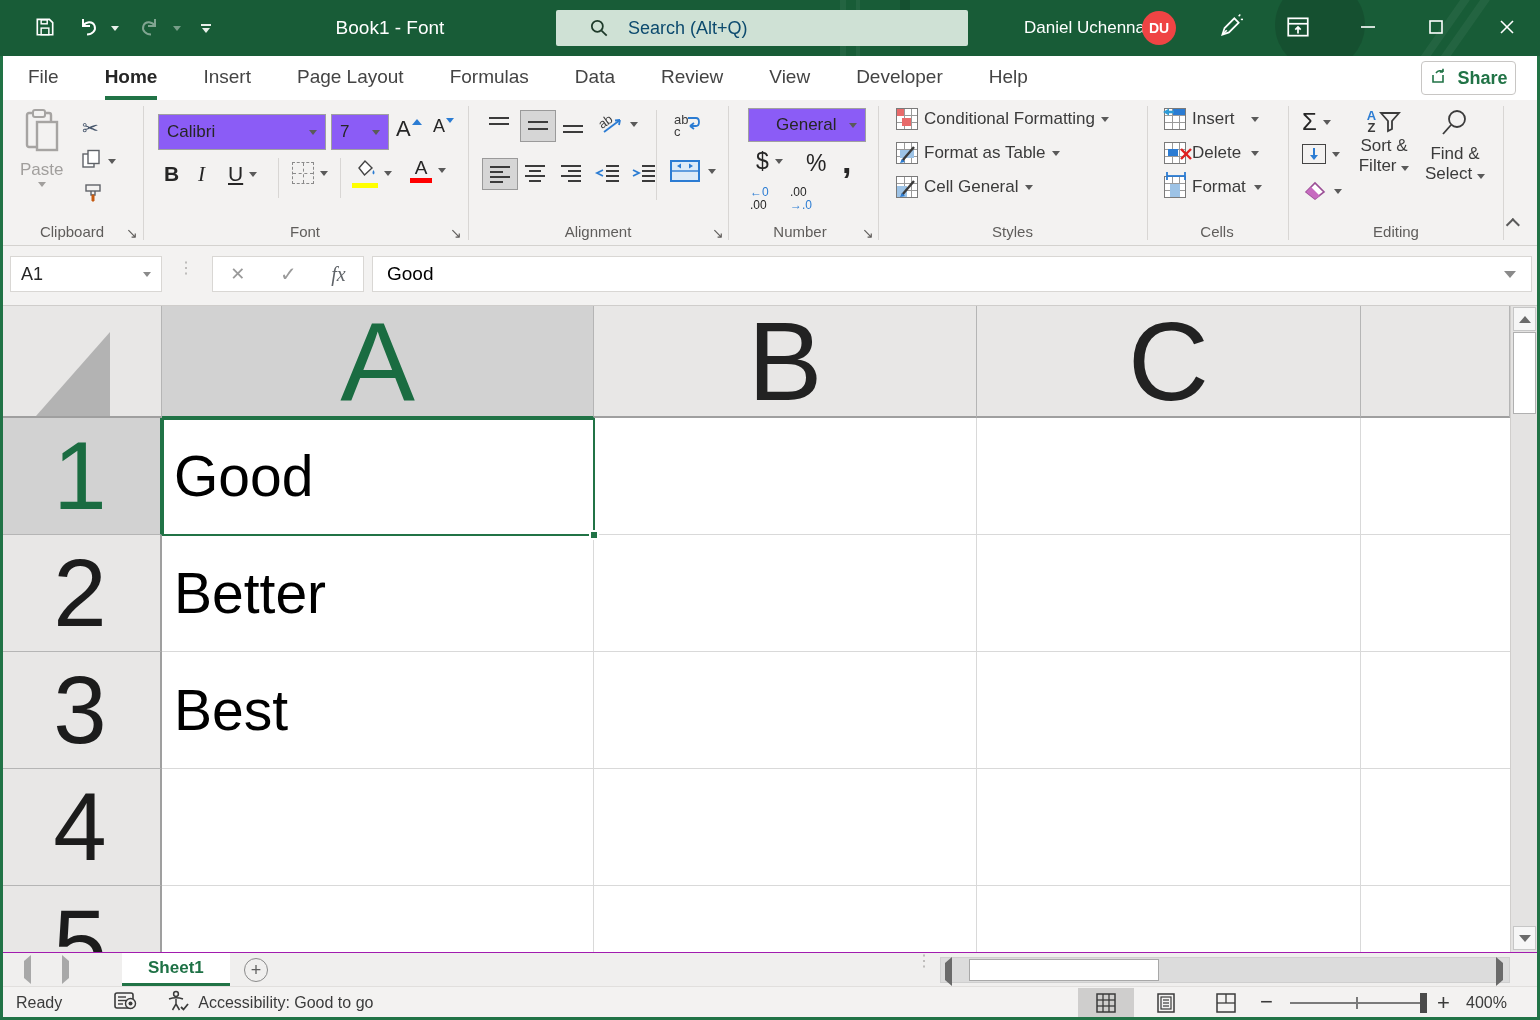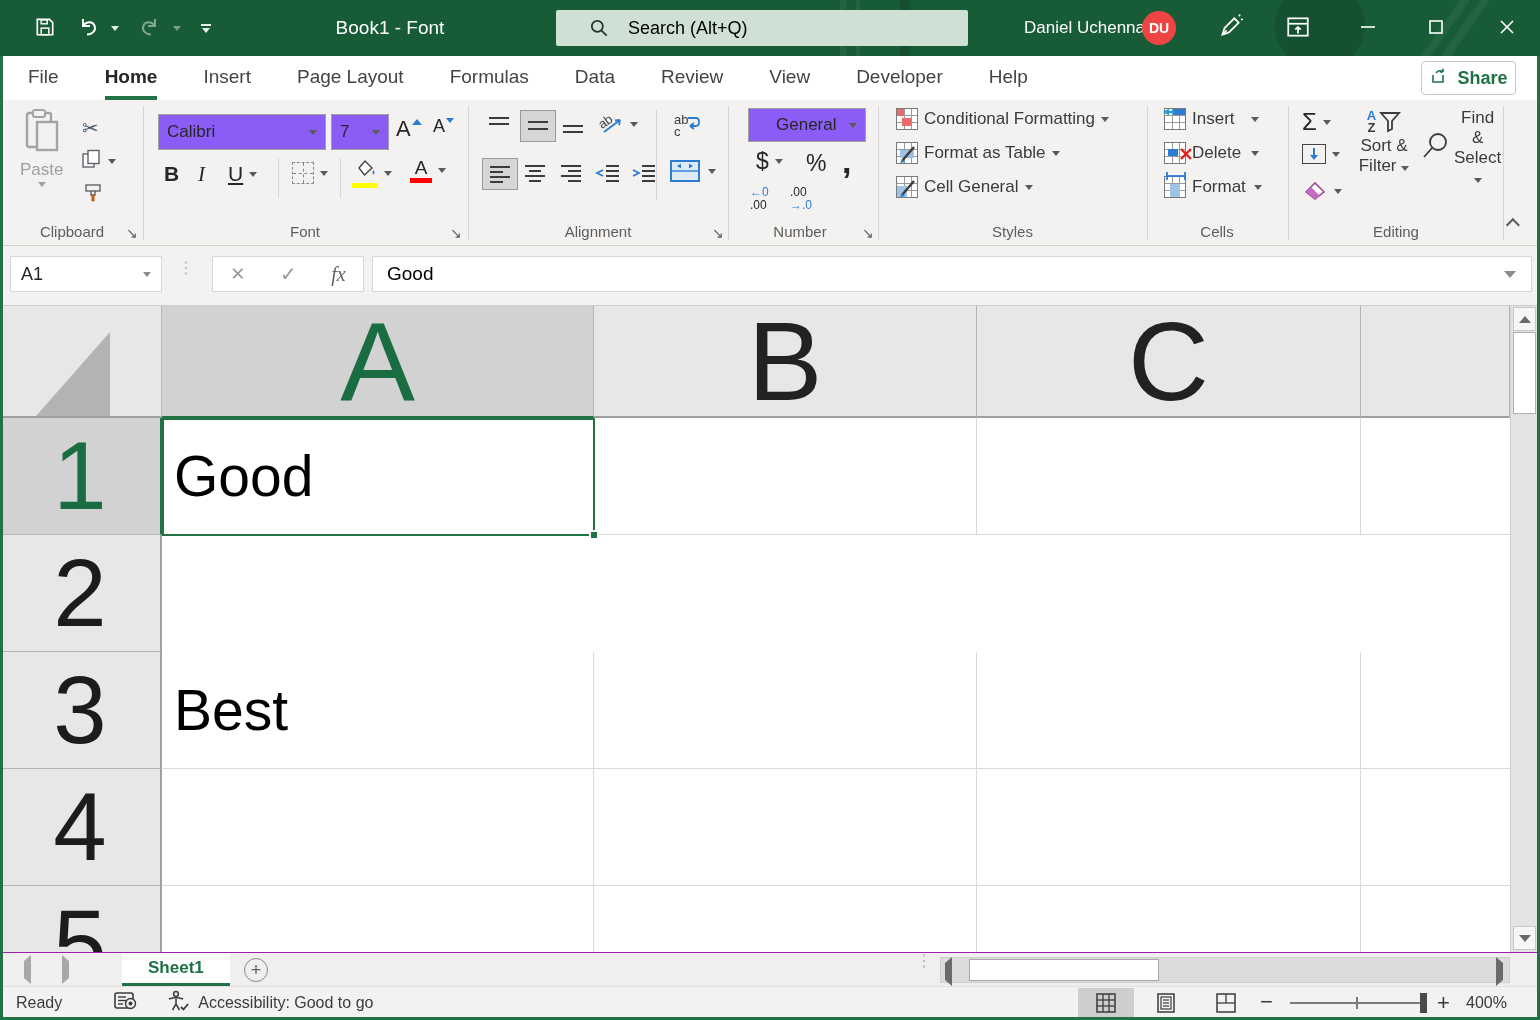--- a/index.html
+++ b/index.html
@@ -6,21 +6,21 @@
   html,body { width:1540px; height:1020px; overflow:hidden; font-family:"Liberation Sans", sans-serif; background:#fff; }
   #app { position:relative; width:1540px; height:1020px; background:#fff; }
 
   
   #titlebar { position:absolute; left:0; top:0; width:1540px; height:56px; background:#185c37; color:#fff; overflow:hidden; }
   .deco { position:absolute; background:rgba(255,255,255,0.05); }
   .deco2 { position:absolute; background:rgba(0,0,0,0.12); }
   .tb-btn { position:absolute; top:0; height:56px; display:flex; align-items:center; justify-content:center; background:transparent; border:none; cursor:pointer; }
   #win-title { position:absolute; left:300px; top:0; width:180px; height:56px; display:flex; align-items:center; justify-content:center; font-size:19px; color:#fff; white-space:nowrap; }
   #searchbox { position:absolute; left:556px; top:10px; width:412px; height:36px; background:#cfe1d5; border-radius:2px; display:flex; align-items:center; padding-left:36px; gap:14px; }
-  #searchbox span { color:#000000; font-size:18px;text-align:right; }
+  #searchbox span { color:#0c4a6e; font-size:18px;text-align:right; }
   #user-name { position:absolute; right:395px; top:0; height:56px; display:flex; align-items:center; font-size:17px; color:#fff; }
   #avatar { position:absolute; left:1142px; top:11px; width:34px; height:34px; border-radius:50%; background:#ef4444; color:#fff; font-size:14px; font-weight:bold; display:flex; align-items:center; justify-content:center; }
   .qchev { width:0; height:0; border-left:4px solid transparent; border-right:4px solid transparent; border-top:5px solid #e8f0ea; display:inline-block; }
   .dimmed { opacity:0.45; }
 
   
   #menubar { position:absolute; left:0; top:56px; width:1540px; height:44px; background:#fff; display:flex; align-items:stretch; padding-left:28px; gap:46px; }
   .mtab { display:flex; align-items:center; font-size:19px; color:#444; cursor:pointer; border-bottom:4px solid transparent; padding-top:2px; }
   .mtab.active { color:#262626; font-weight:bold; border-bottom:4px solid #217346; }
   #share-btn { position:absolute; right:24px; top:5px; width:95px; height:34px; border:1px solid #c8c6c4; border-radius:4px; background:#fff; display:flex; align-items:center; justify-content:center; gap:8px; color:#217346; font-size:18px; font-weight:bold; cursor:pointer; }
@@ -559,21 +559,21 @@
         <span style="display:inline-block;font-size:13px;line-height:12px;font-weight:bold;text-align:center;">
           <span style="color:#2b7cd3;display:block;">A</span>
           <span style="color:#3b3b3b;display:block;">Z</span>
         </span>
         <svg width="22" height="24" viewBox="0 0 22 24">
             <path d="M2 3 L20 3 L13 11 L13 19 L9 21 L9 11 Z" fill="none" stroke="#3b3b3b" stroke-width="1.8"></path>
           </svg>
       </span>
       <span class="rlbl" style="text-align:center;white-space:normal;line-height:20px;"><span>Sort &amp; Filter</span> <span class="cv"></span></span>
     </div>
-    <div class="ribtn" style="left:1420px;top:8px;flex-direction:row;gap:2px;width:70px;">
+    <div class="ribtn" style="left:1420px;top:8px;flex-direction:column;gap:2px;width:70px;">
       <span>
         <svg width="32" height="30" viewBox="0 0 32 30">
             <circle cx="18" cy="11" r="8" fill="none" stroke="#3b3b3b" stroke-width="1.8"></circle>
             <line x1="12" y1="17" x2="4" y2="26" stroke="#3b3b3b" stroke-width="1.8"></line>
           </svg>
       </span>
       <span class="rlbl" style="text-align:center;white-space:normal;line-height:20px;"><span>Find &amp; Select</span> <span class="cv"></span></span>
     </div>
     <div class="gcap" style="left:1290px;width:212px;">Editing</div>
 
@@ -629,20 +629,28 @@
     <div class="rhead" style="top:463px;">
         <span>4</span>
       </div>
     <div class="rhead" style="top:580px;height:117px;">
         <span>5</span>
       </div>
 
     <div class="grow" style="top:112px;">
       <div class="cell" style="width:432px;">
           <span>Good</span>
+        </div>
+      <div class="cell" style="width:383px;"></div>
+      <div class="cell" style="width:384px;"></div>
+      <div class="cell" style="width:149px;border-right:none;"></div>
+    </div>
+    <div class="grow" style="top:229px;">
+      <div class="cell" style="width:432px;">
+          <span>Better</span>
         </div>
       <div class="cell" style="width:383px;"></div>
       <div class="cell" style="width:384px;"></div>
       <div class="cell" style="width:149px;border-right:none;"></div>
     </div>
     <div class="grow" style="top:346px;">
       <div class="cell" style="width:432px;">
           <span>Best</span>
         </div>
       <div class="cell" style="width:383px;"></div>

